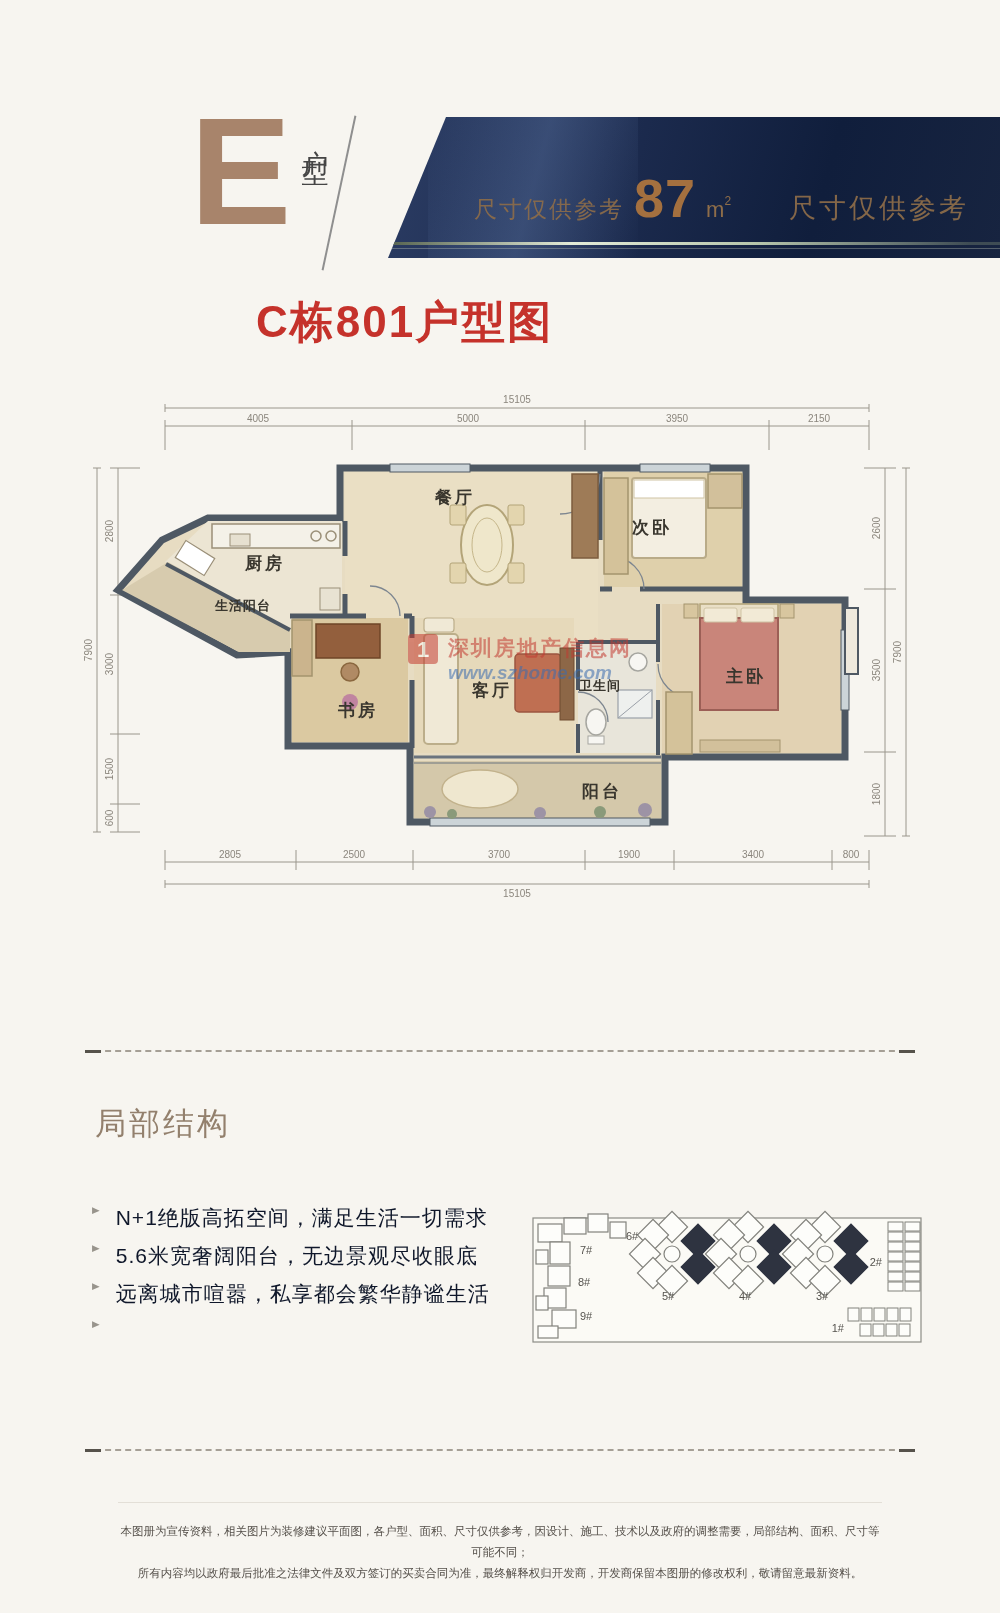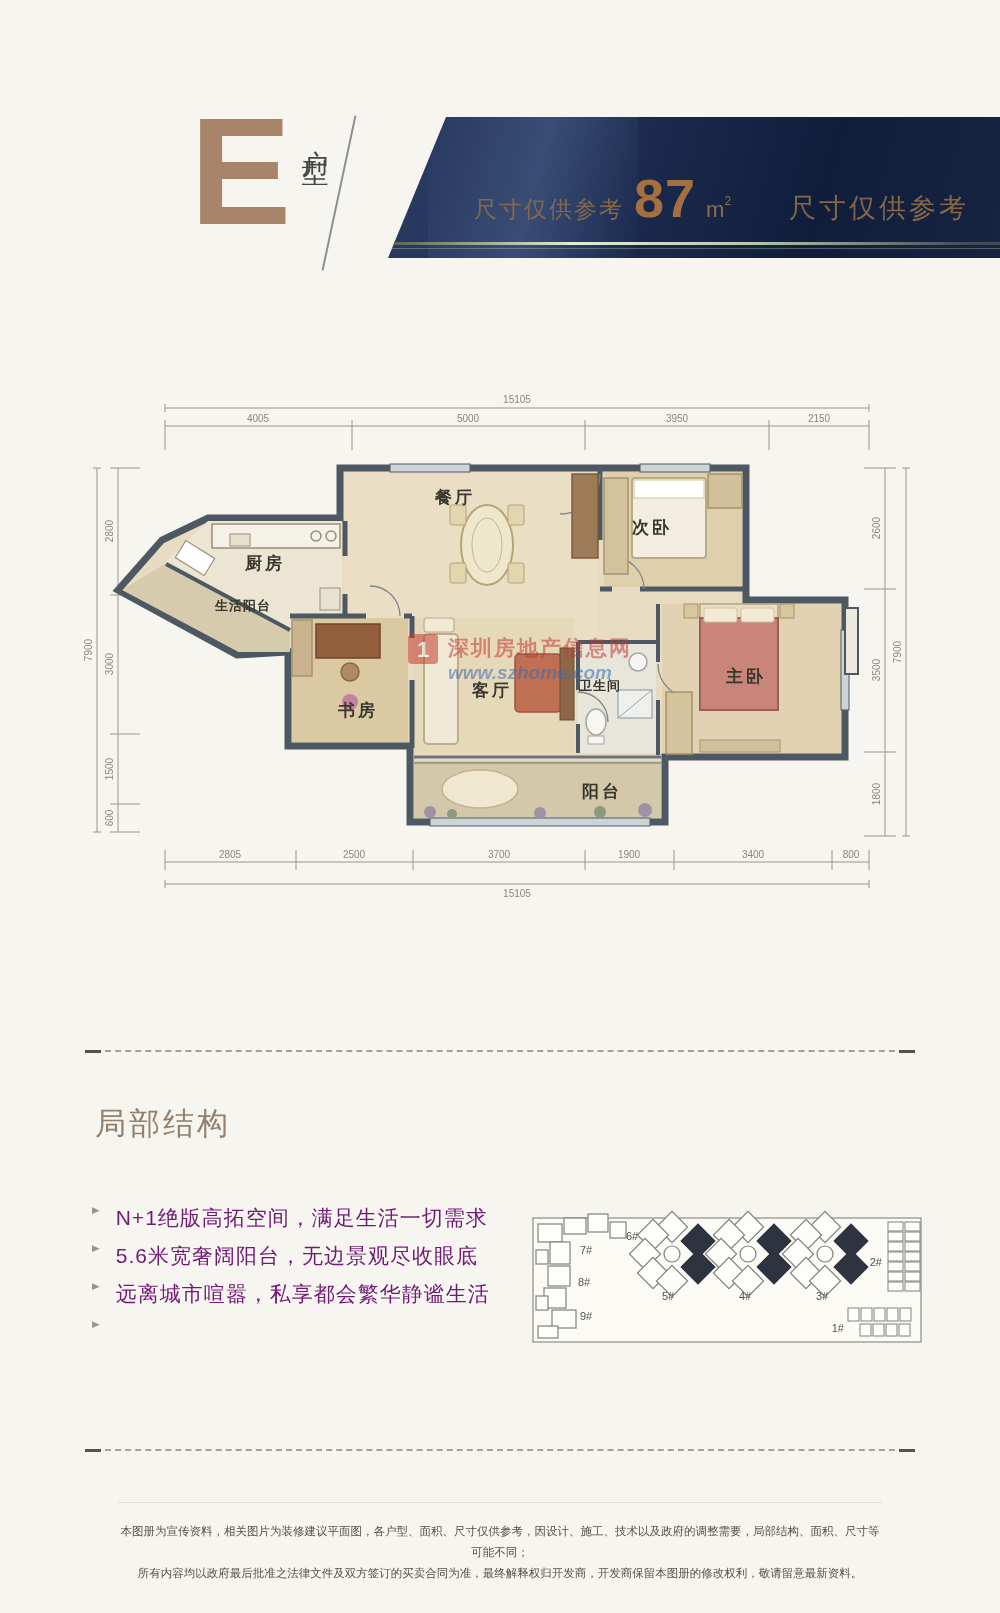--- a/index.html
+++ b/index.html
@@ -44,21 +44,21 @@
   
   .divider { position:absolute; left:85px; width:830px; border-top:2px dashed #a59f95; }
   .divider .endcap { position:absolute; top:-2px; width:16px; height:3px; background:#56524b; }
   .divider .endcap.right { right:0; }
 
   
   .analysis-title { position:absolute; left:95px; top:1103px; font-size:31px; color:#93806d; letter-spacing:3px; }
   .bullet-list { position:absolute; left:92px; top:1190px; list-style:none; }
   .bullet-list li { display:flex; align-items:center; height:38px; }
   .bullet-icon { font-size:10px; color:#98948c; margin-right:16px; transform:scaleY(0.9); }
-  .bullet-text { font-size:21px; color:#701a75; letter-spacing:1px;margin-top:18px; }
+  .bullet-text { font-size:21px; color:#0f172a; letter-spacing:1px;margin-top:18px; }
 
   
   .disclaimer { position:absolute; left:118px; top:1502px; width:764px; text-align:center;
     border-top:1px solid #e3dfd7; padding-top:18px; }
   .disclaimer div { font-size:11.5px; line-height:21px; color:#55504a; }
 </style>
 </head>
 <body>
 
 <div class="page">
@@ -73,20 +73,21 @@
     <div class="metal-line2"></div>
     <div class="banner-text">
       <span class="prefix">尺寸仅供参考</span>
       <span class="big-num">87</span>
       <span class="unit-base">m</span>
       <span class="unit-sup">2</span>
       <span class="layout">尺寸仅供参考</span>
     </div>
   </div>
 
+  <div class="plan-title">C栋801户型图</div>
 
   <svg style="position:absolute;left:80px;top:385px;" width="860" height="530" viewBox="80 385 860 530">
 
     <g>
       <path class="dimline" d="M165,408 H869 M165,404 V412 M869,404 V412"></path>
       <text class="dim" x="517" y="403" text-anchor="middle">15105</text>
       <path class="dimline" d="M165,426 H869 M165,420 V450 M352,420 V450 M585,420 V450 M769,420 V450 M869,420 V450"></path>
       <text class="dim" x="258" y="422" text-anchor="middle">4005</text>
       <text class="dim" x="468" y="422" text-anchor="middle">5000</text>
       <text class="dim" x="677" y="422" text-anchor="middle">3950</text>

